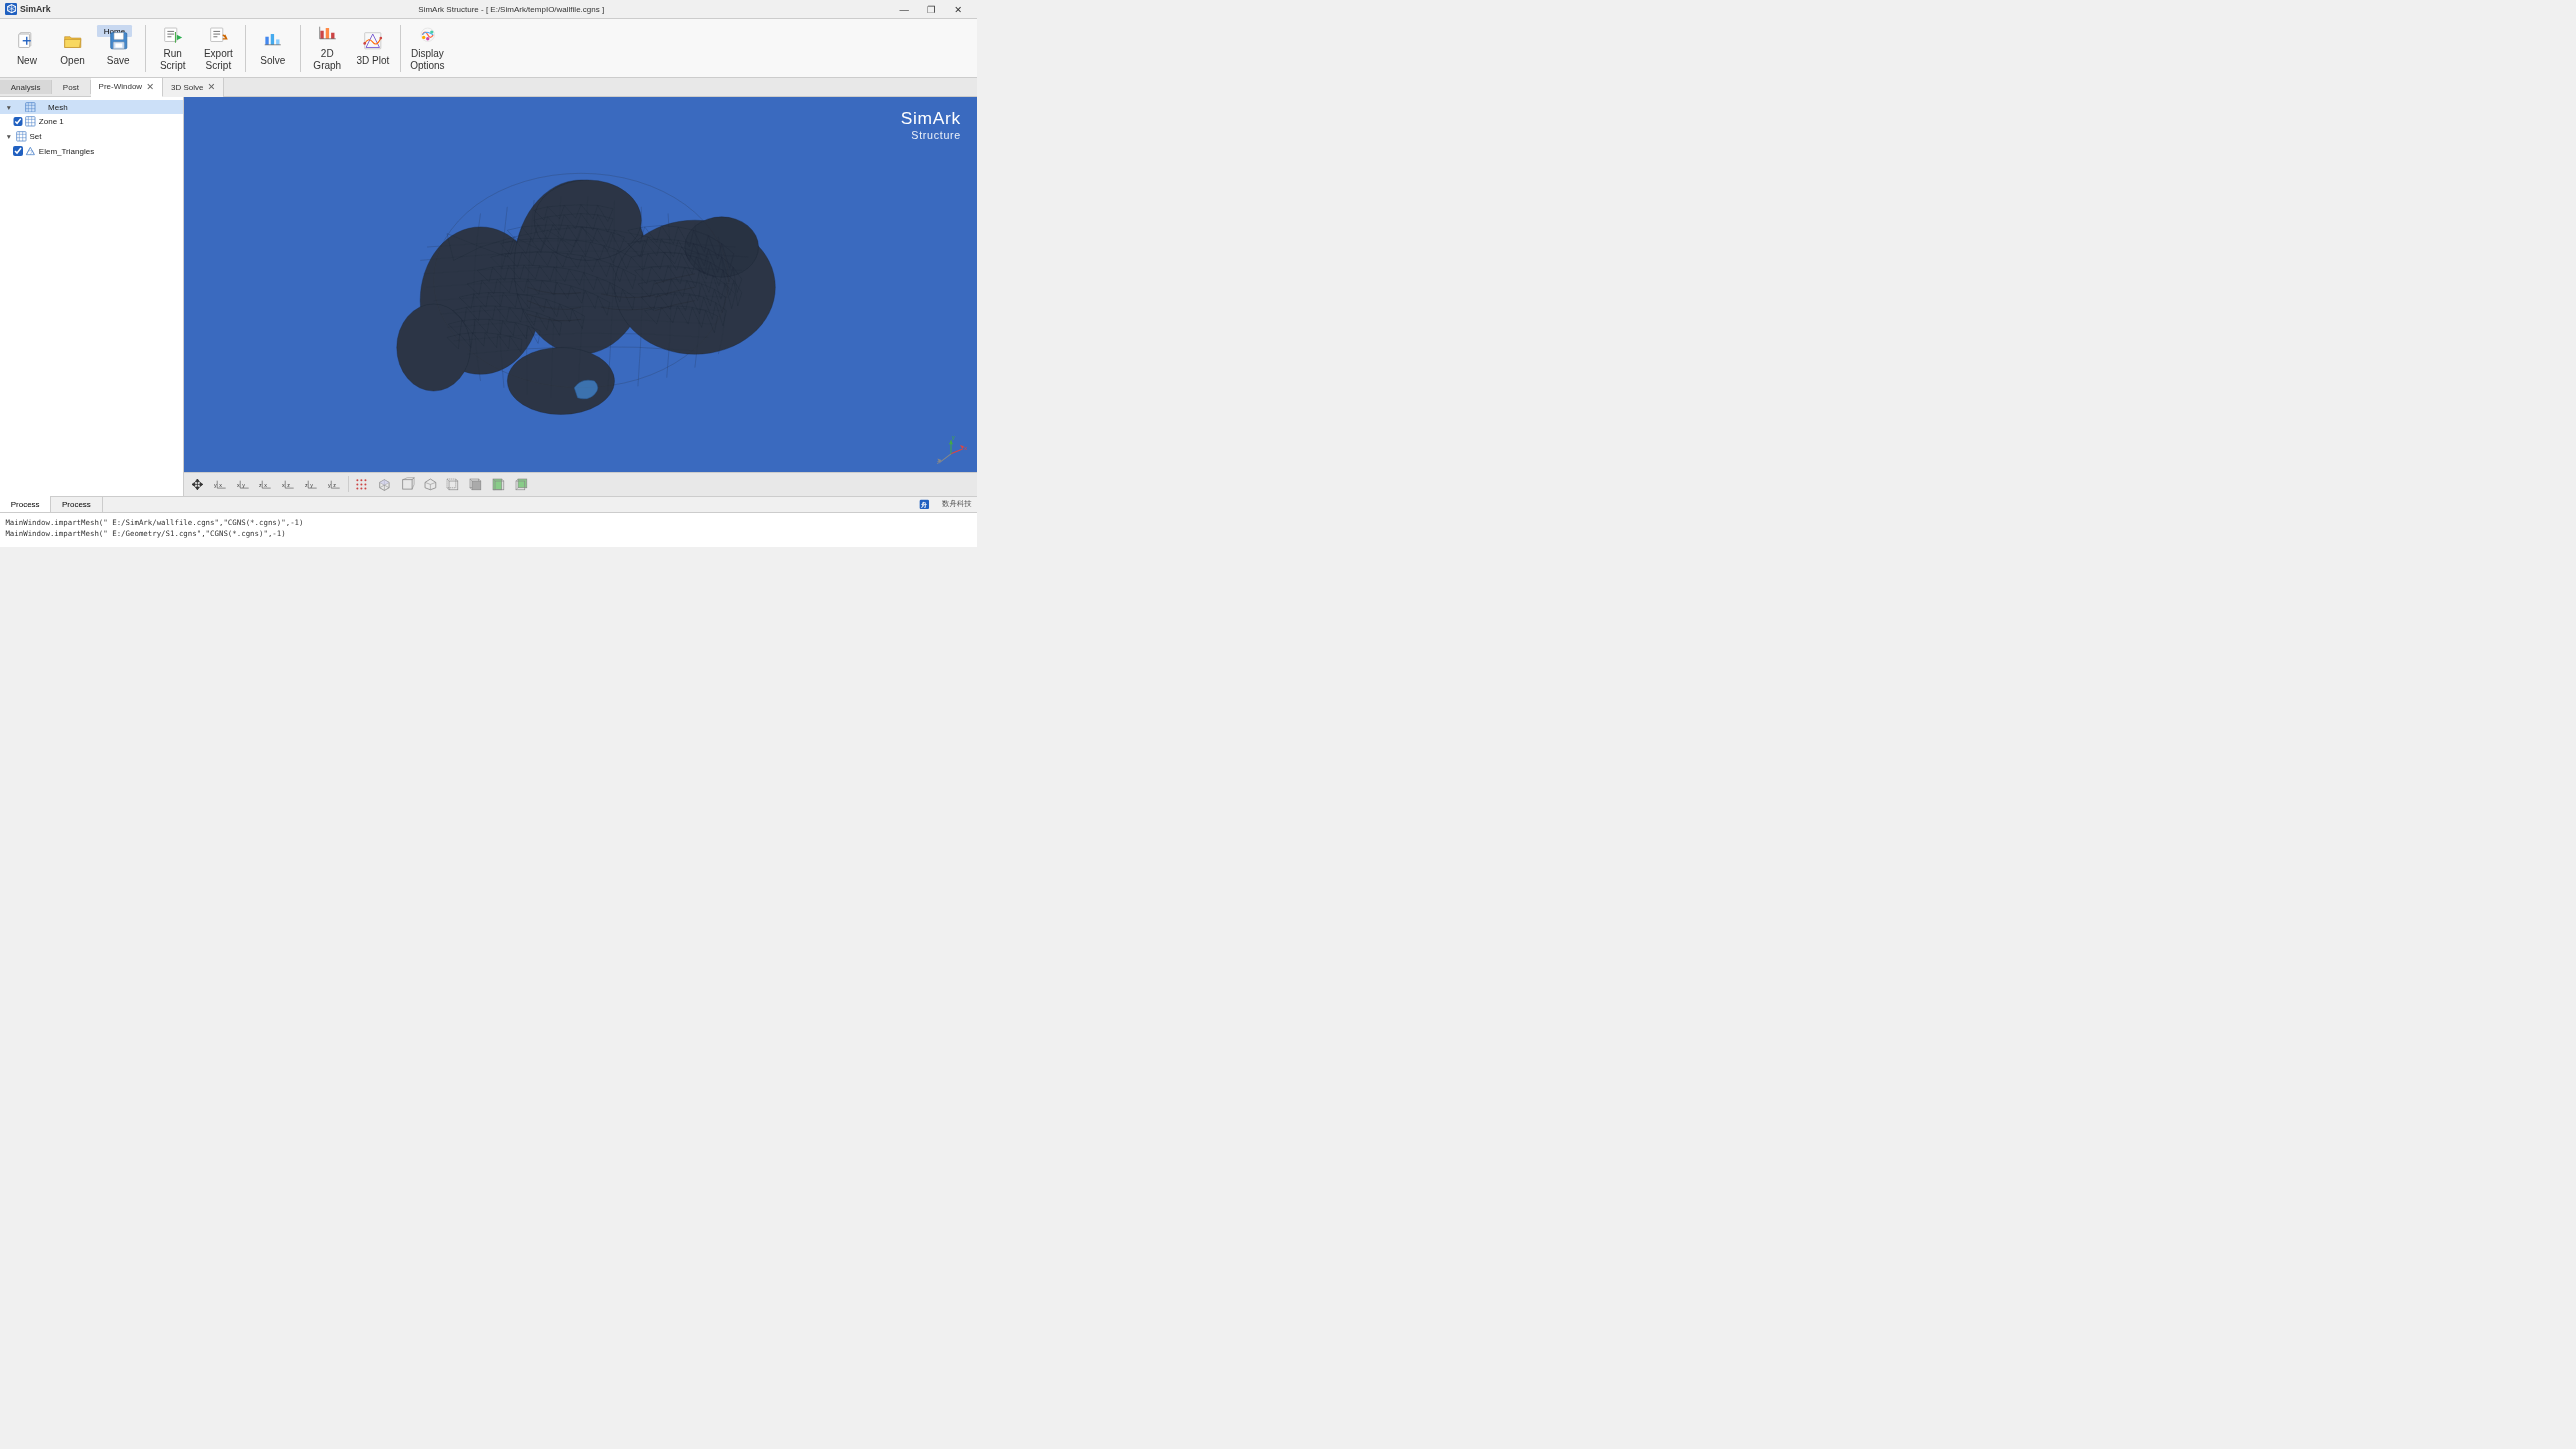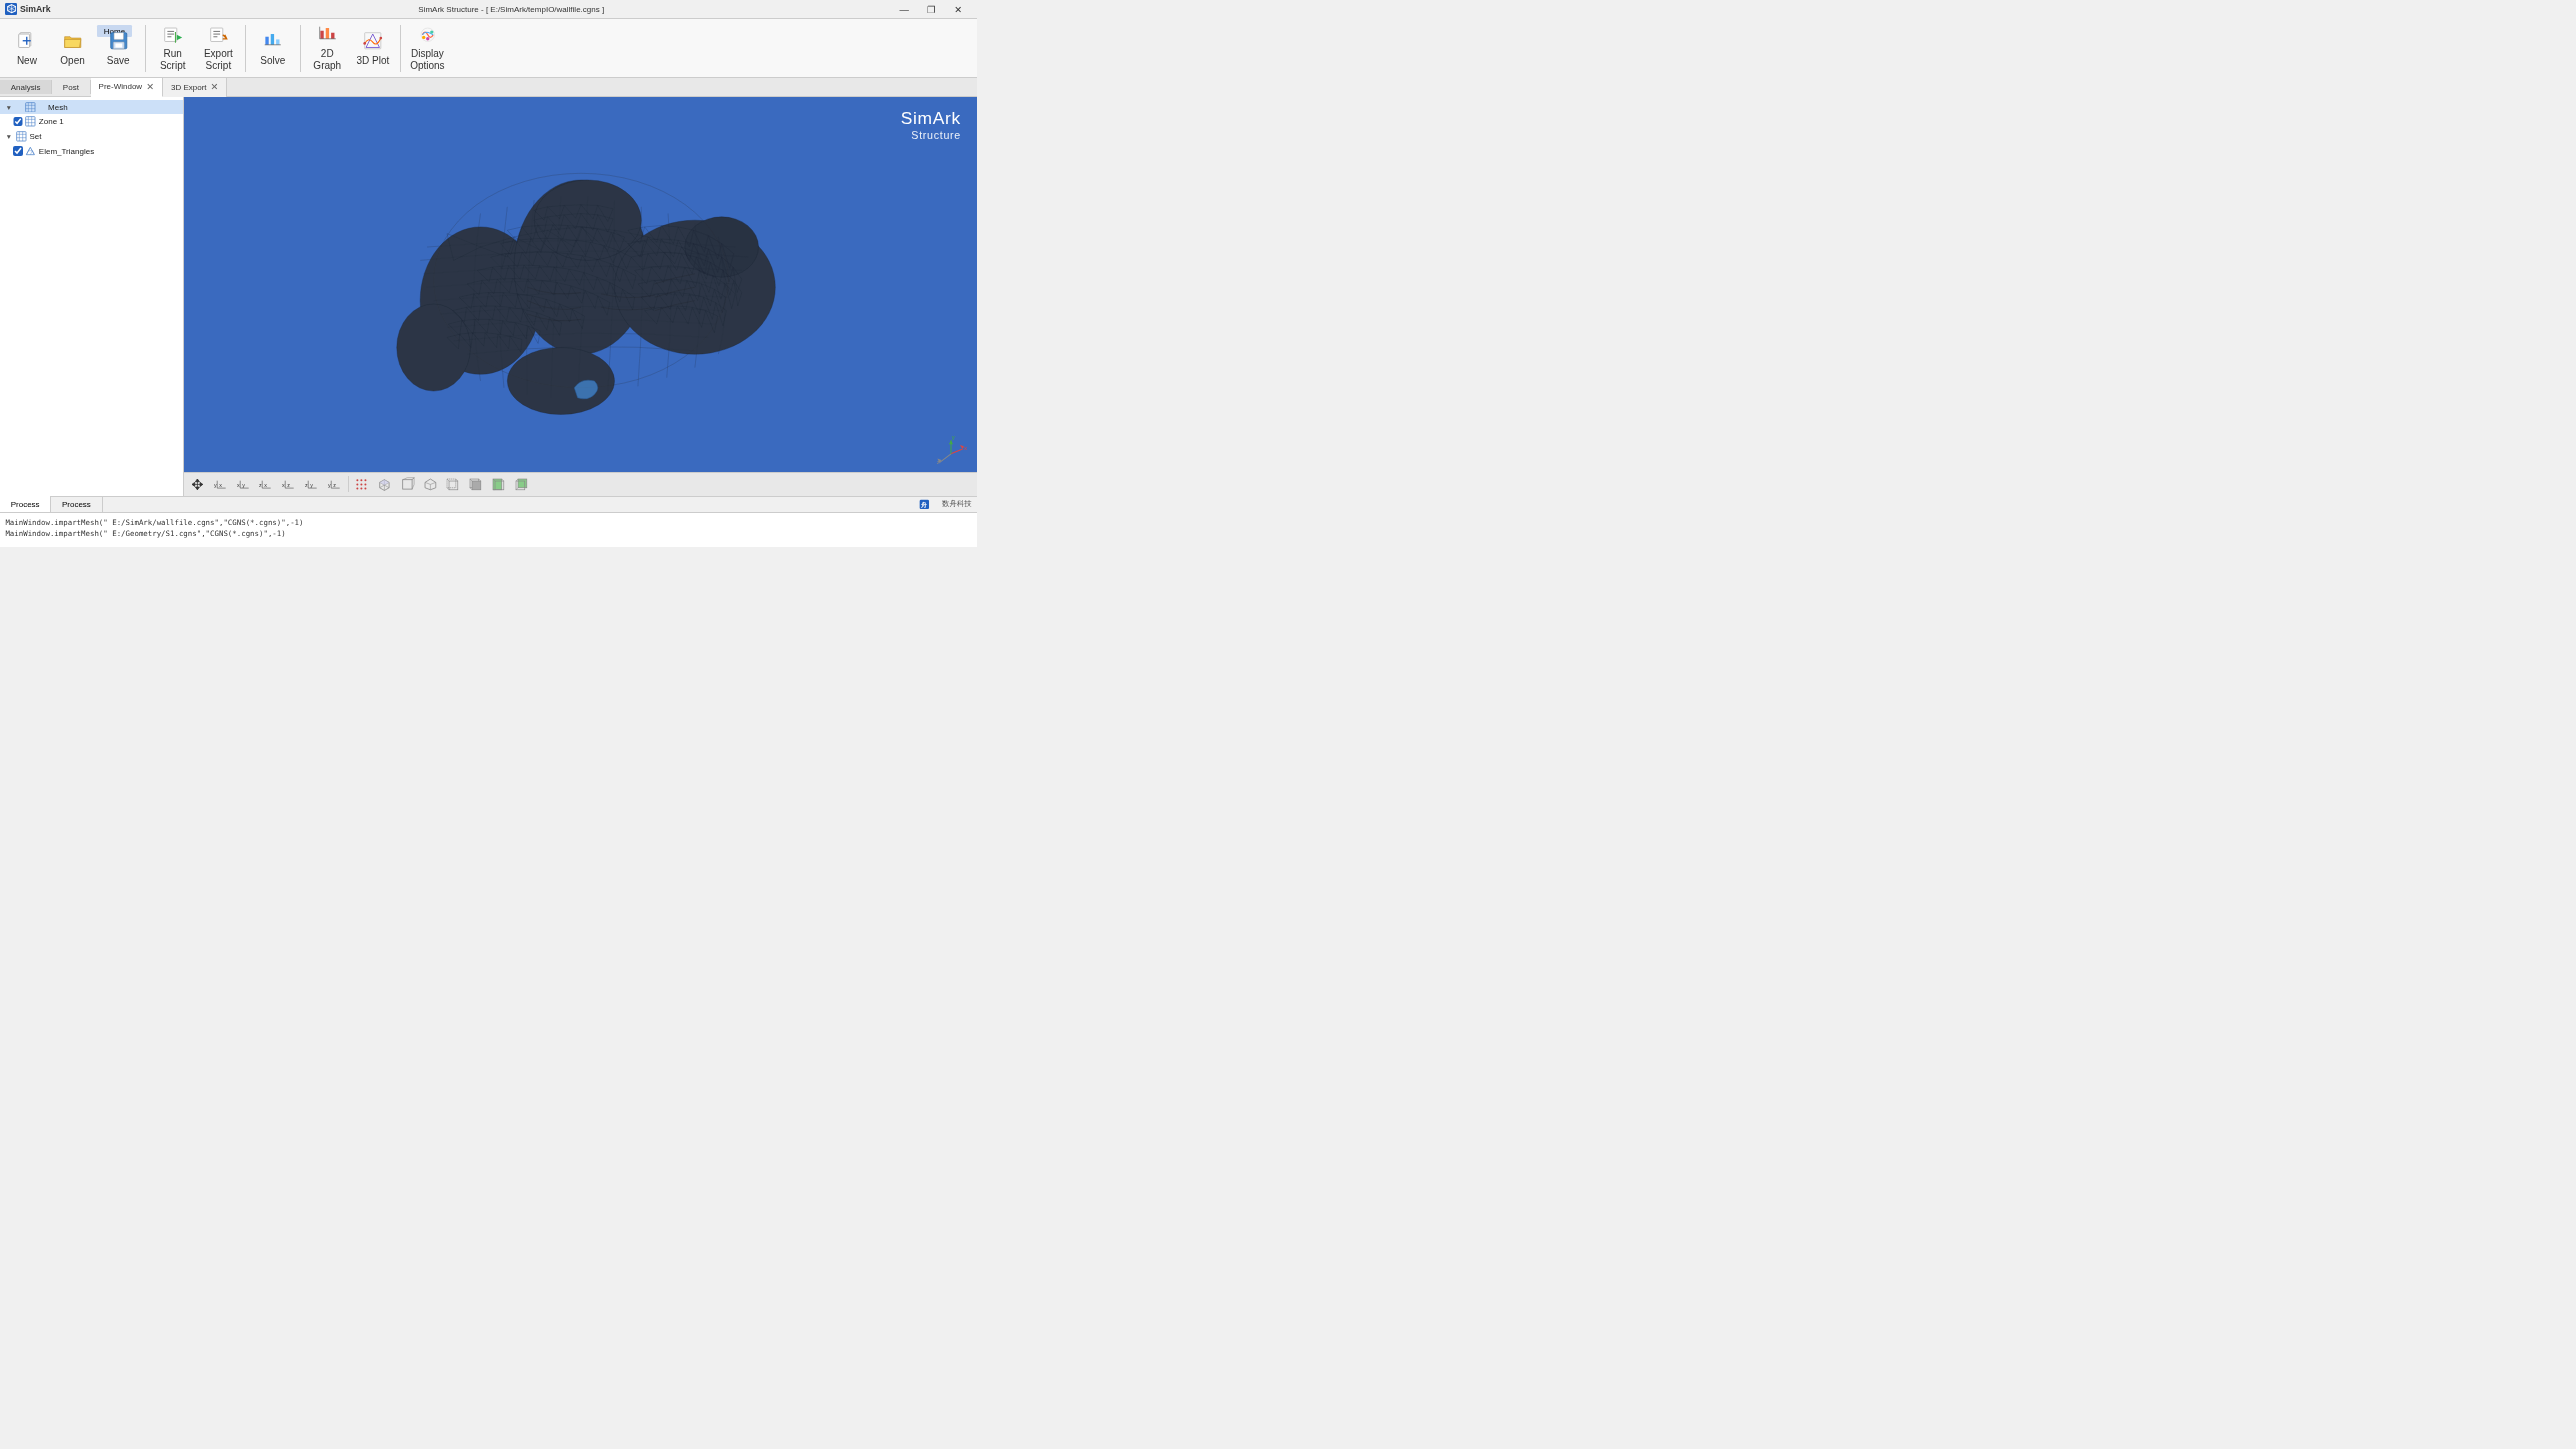--- a/index.html
+++ b/index.html
@@ -293,21 +293,21 @@
 </div>
 
 <div id="tab-bar">
   <div class="sidebar-tab active">Analysis</div>
   <div class="sidebar-tab">Post</div>
   <div class="tab-item active">
     <span>Pre-Window</span>
     <span class="tab-close">✕</span>
   </div>
   <div class="tab-item">
-    <span>3D Export</span>
+    <span>3D Solve</span>
     <span class="tab-close">✕</span>
   </div>
 </div>
 
 <div id="main-content">
 
   <div id="sidebar">
 
     <div class="tree-item selected">
       <span class="chevron">▼</span>

